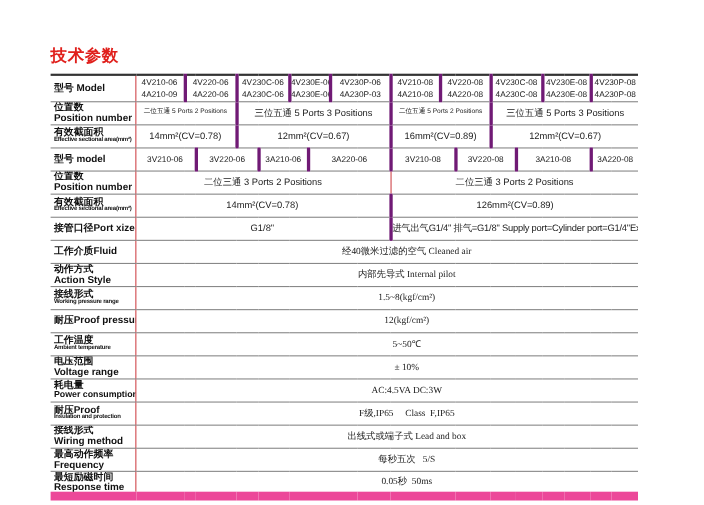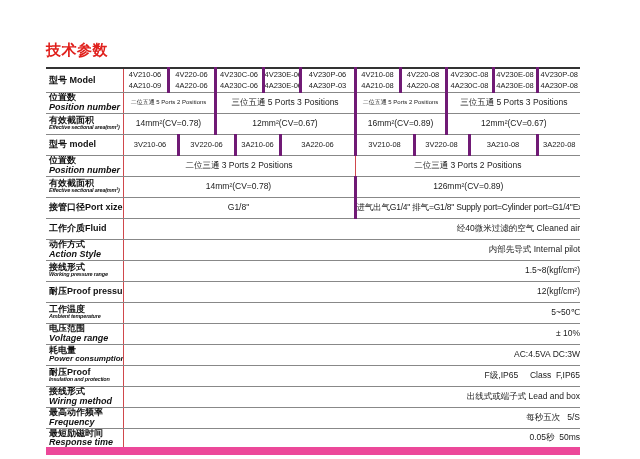--- a/index.html
+++ b/index.html
@@ -7,27 +7,27 @@
          font-family:"Liberation Sans", "DejaVu Sans", sans-serif; color:#1a1a1a; }
   .title { position:absolute; left:46px; top:41px; font-size:15px; font-weight:bold; color:#e0201c;
            font-family:"DejaVu Sans", sans-serif; letter-spacing:0.5px; }
   .spec { position:absolute; left:46px; top:67px; width:534px; border-collapse:collapse; table-layout:fixed; }
   .spec td { padding:0; font-size:8.5px; line-height:1.05; vertical-align:middle; overflow:hidden; white-space:nowrap; }
   .spec tr.topline td { border-top:2px solid #333; }
   .spec tr.sep td { border-bottom:1px solid #888; }
   .spec tr.last td { border-bottom:8px solid #ec4899; }
   .lbl { font-weight:bold; padding-left:3px !important; border-right:1px solid #d0484c; color:#111; }
   .lbl .cn { display:block; font-size:9px; }
-  .lbl .en { display:block; font-size:9px;font-style:italic; }
+  .lbl .en { display:block; font-size:9px; }
   .lbl .en.small { font-size:5.5px; letter-spacing:-0.2px; }
   .lbl.one { font-size:9px; }
   .c { text-align:center; border-right:3px solid #701a75; }
   .c.nob { border-right:none; }
   .model td.c { font-size:7.5px; }
-  .val { padding-left:36px !important; text-align:right; font-size:8px; }
+  .val { padding-left:36px !important; text-align:center; font-size:8px;font-family:Liberation Serif, serif; }
   .port { font-size:5.6px; letter-spacing:-0.2px; }
 </style>
 </head>
 <body>
 
 <div class="title">技术参数</div>
 
 <table class="spec">
   <colgroup>
     <col style="width:77px">

